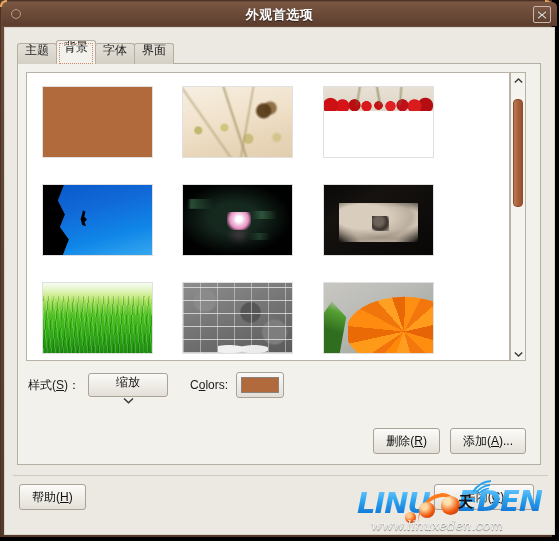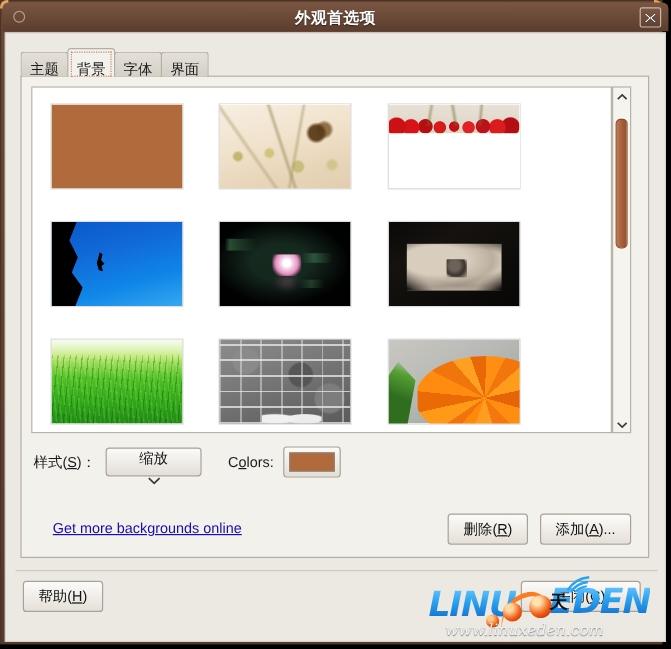--- a/index.html
+++ b/index.html
@@ -102,21 +102,21 @@
     height: 24px;
     display: flex;
     align-items: flex-end;
     z-index: 3;
   }
   .tab {
     height: 21px;
     padding: 0 7px;
     margin-right: -1px;
     display: flex;
-    align-items: flex-end;
+    align-items: flex-start;
     font-size: 12px;
     line-height: 1;
     background: linear-gradient(#e4e0d8, #d5d0c6);
     border: 1px solid #b5ae a3;
     border: 1px solid #b5aea3;
     border-bottom: none;
     border-top-left-radius: 3px;
     border-top-right-radius: 3px;
     box-sizing: border-box;
     color: #1b1b1b;
@@ -699,21 +699,20 @@
 
           <span class="opt-label"><span>C</span><u>o</u><span>lors:</span></span>
 
 
           <div class="color-swatch-btn">
             <div class="color-swatch-inner" id="swatch" style="background: rgb(176, 106, 59);"></div>
           </div>
         </div>
 
         <div class="link-row">
-          <a class="more-link">Get more backgrounds online</a>
           <div class="btn btn-remove">
               <span>删除(</span>
               <u>R</u>
               <span>)</span>
             </div>
           <div class="btn btn-add">
               <span>添加(</span>
               <u>A</u>
               <span>)...</span>
             </div>

